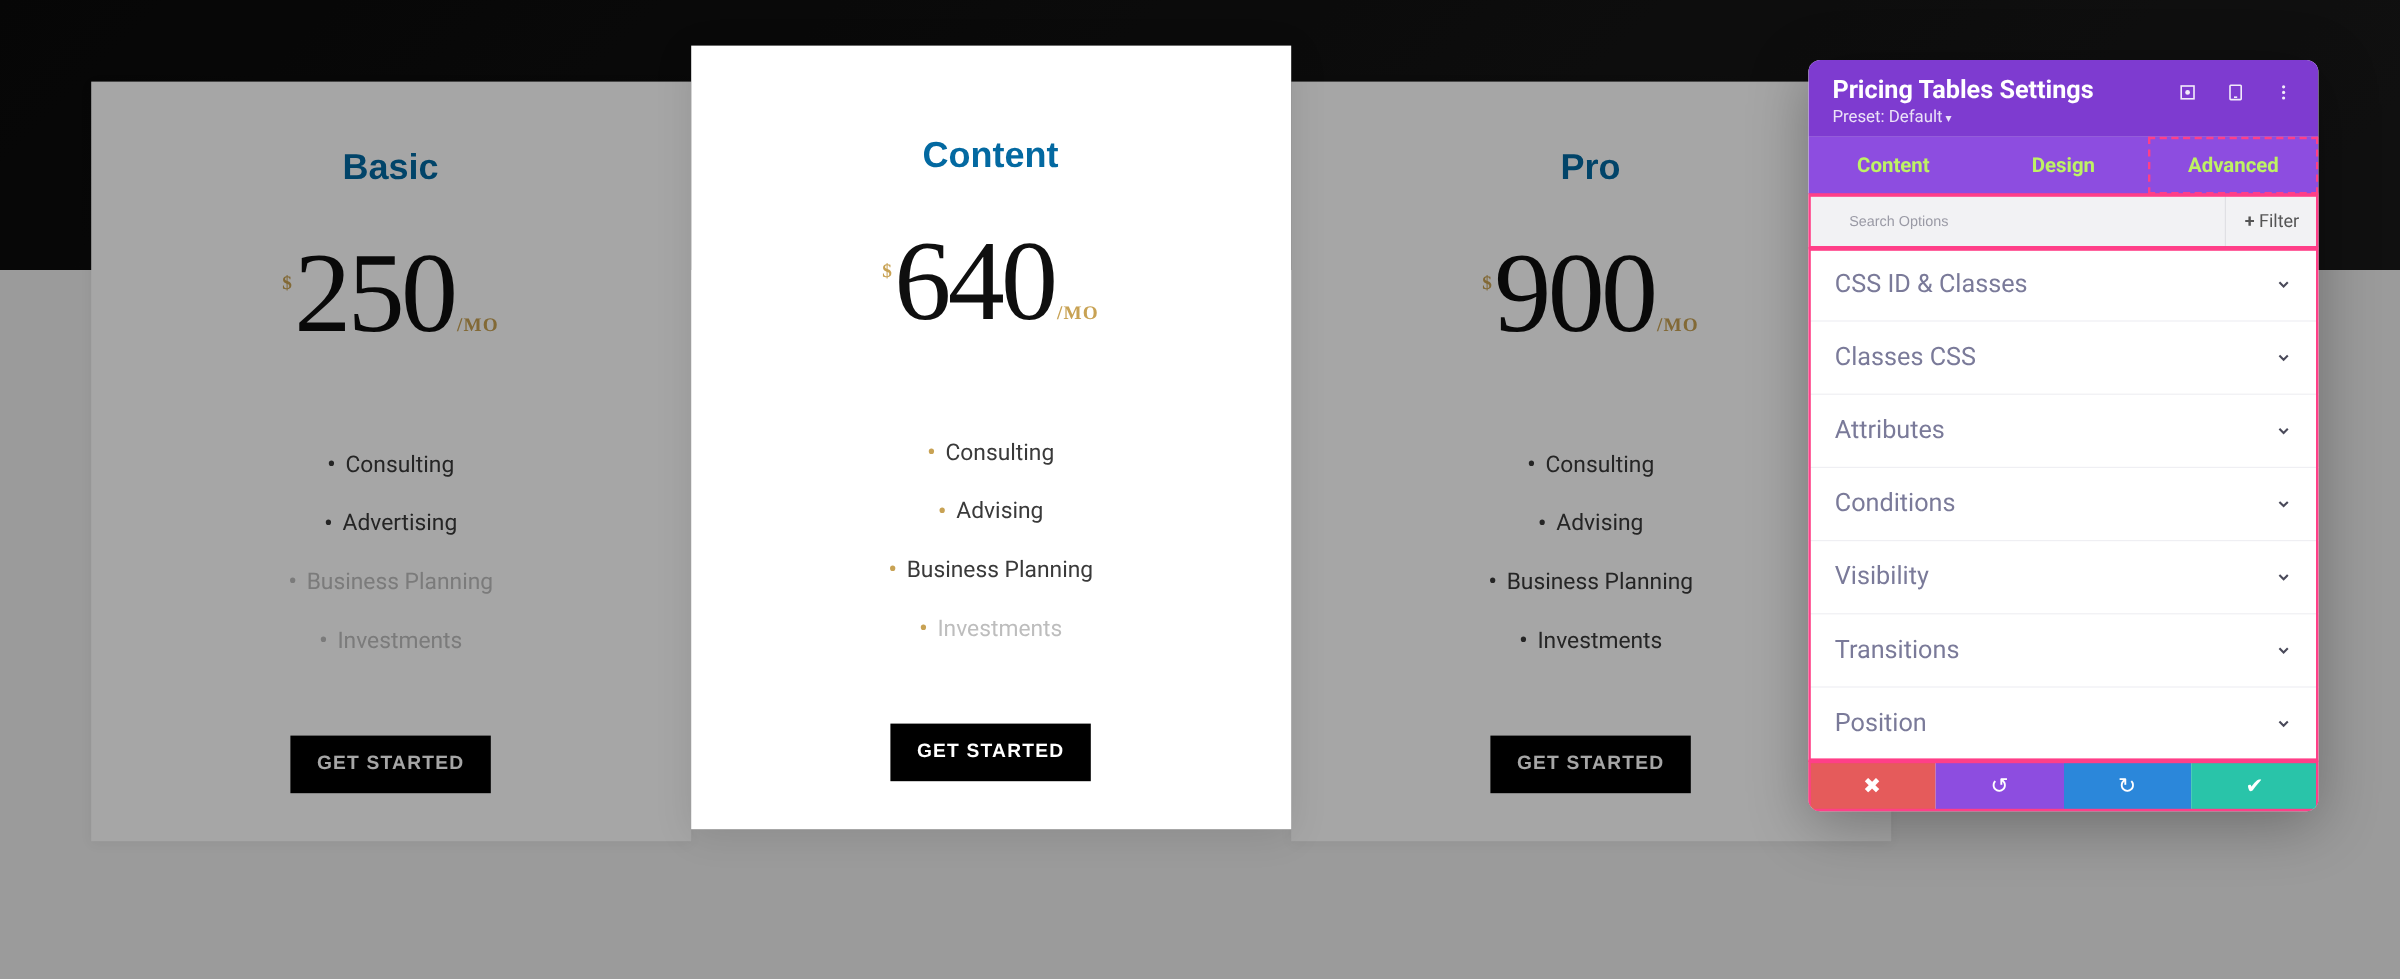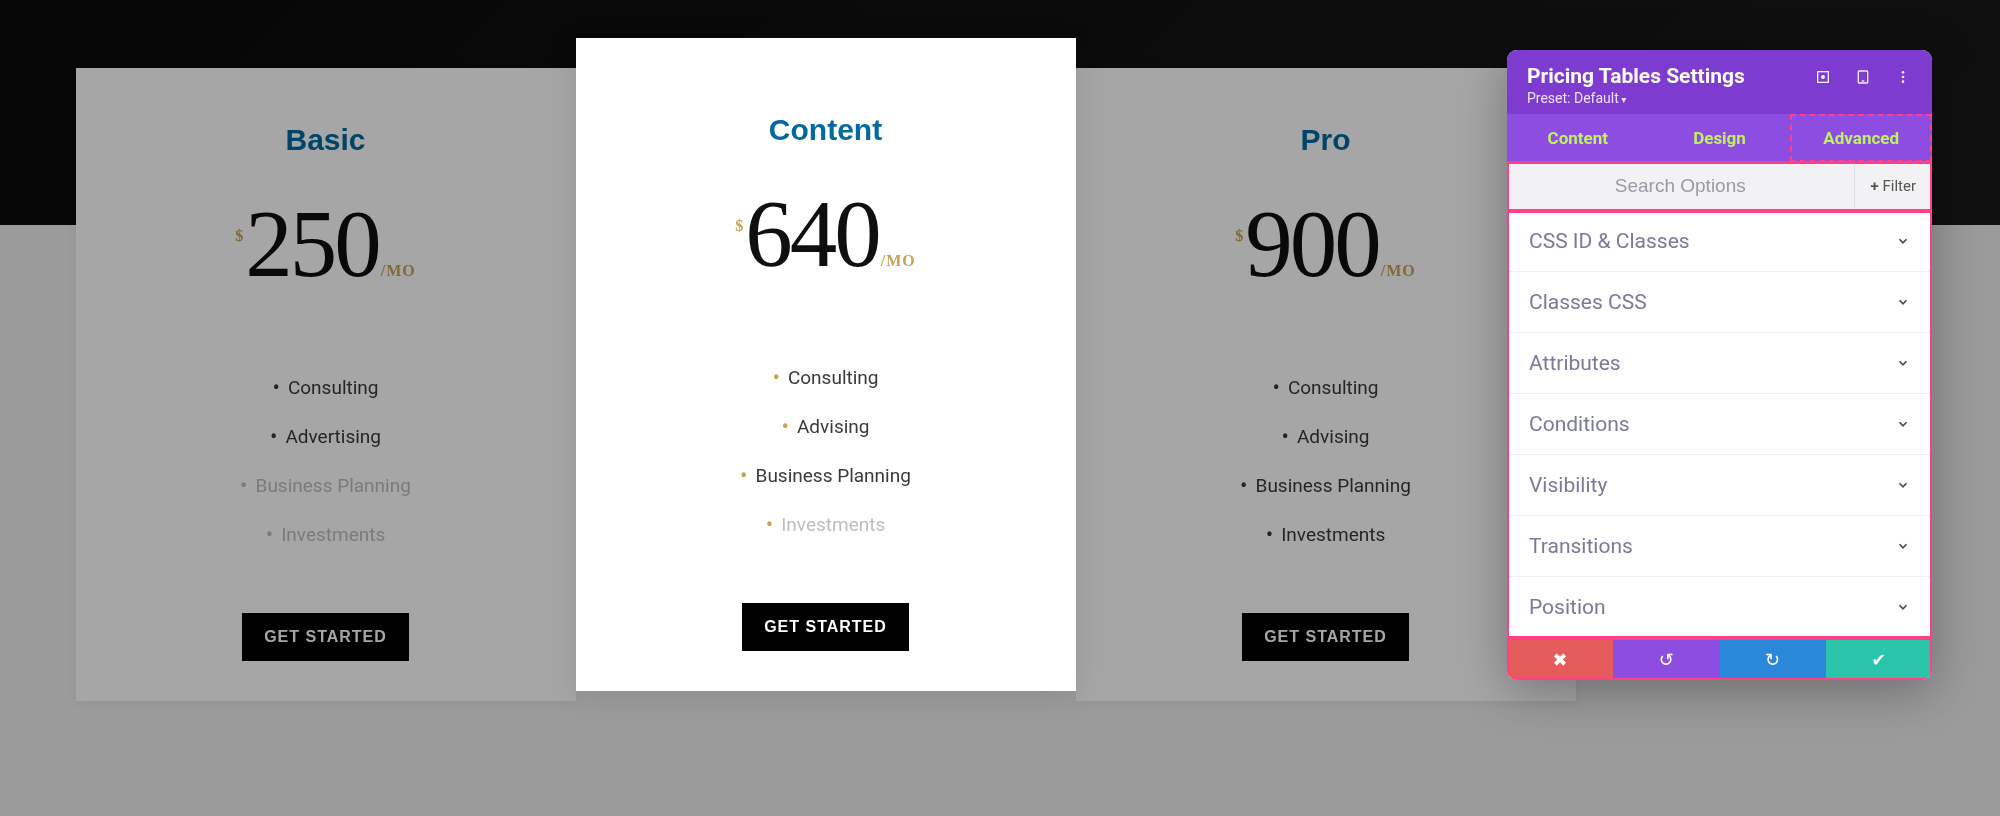--- a/index.html
+++ b/index.html
@@ -192,25 +192,24 @@
     align-items: center;
     background: #f2f2f4;
     border-bottom: 1px solid #e5e5e9;
     outline: 3px solid #ff3f88;
     outline-offset: -2px;
   }
   .search-input {
     flex: 1;
     border: none;
     background: transparent;
-    padding: 13px 20px;
-    font-size: 19px;
+    padding: 13px 34px;
+    font-size: 12px;
     color: #666;
     outline: none;
-    text-align: center;
   }
   .search-input::placeholder { color: #9a9aa5; }
   .filter-btn {
     padding: 13px 16px;
     font-size: 15px;
     color: #555;
     border-left: 1px solid #e0e0e4;
     cursor: pointer;
     white-space: nowrap;
   }

